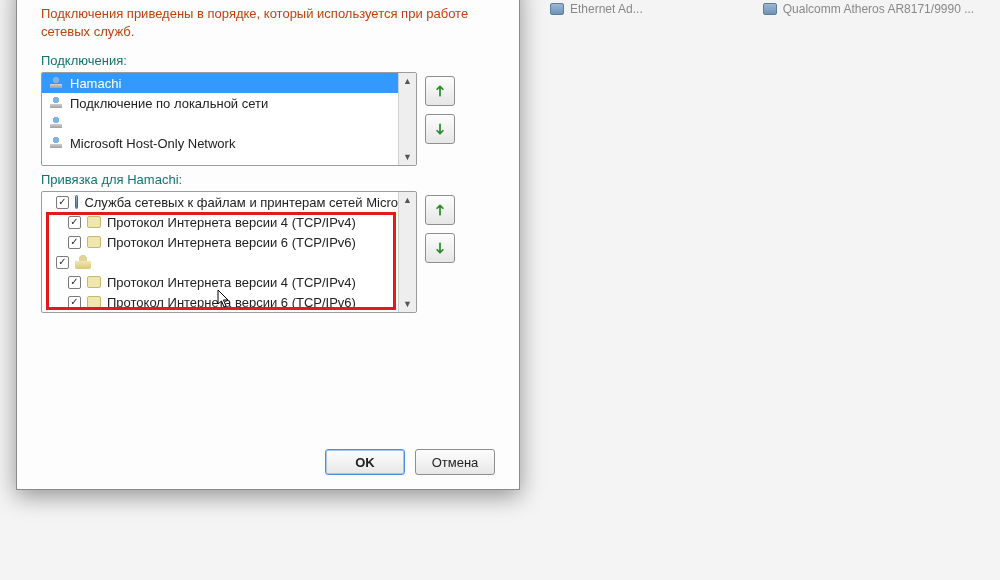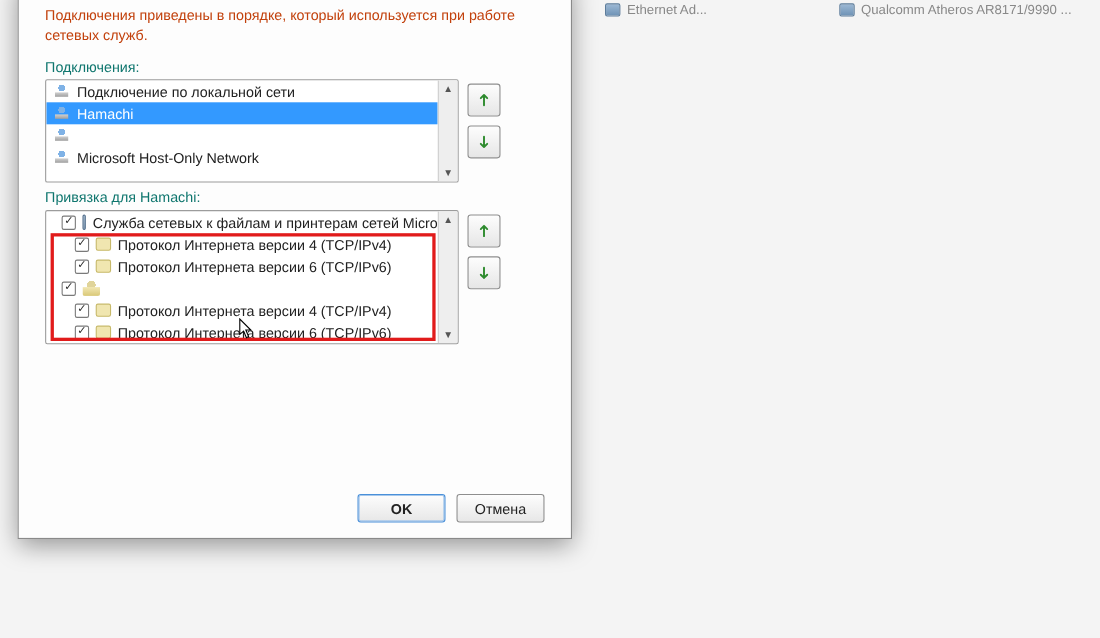--- a/index.html
+++ b/index.html
@@ -214,27 +214,27 @@
 </div>
 
 <div class="dialog">
 
   <div class="intro">Подключения приведены в порядке, который используется при работе сетевых служб.</div>
 
   <div class="section-label">Подключения:</div>
   <div class="list-wrap">
     <div class="listbox small">
       <div class="rows">
+        <div class="row selected">
+          <span class="net-icon"></span>
+          <span>Hamachi</span>
+        </div>
         <div class="row">
           <span class="net-icon"></span>
           <span>Подключение по локальной сети</span>
-        </div>
-        <div class="row selected">
-          <span class="net-icon"></span>
-          <span>Hamachi</span>
         </div>
         <div class="row">
           <span class="net-icon"></span>
         </div>
         <div class="row">
           <span class="net-icon"></span>
           <span>Microsoft Host-Only Network</span>
         </div>
       </div>
       <div class="scrollbar">

